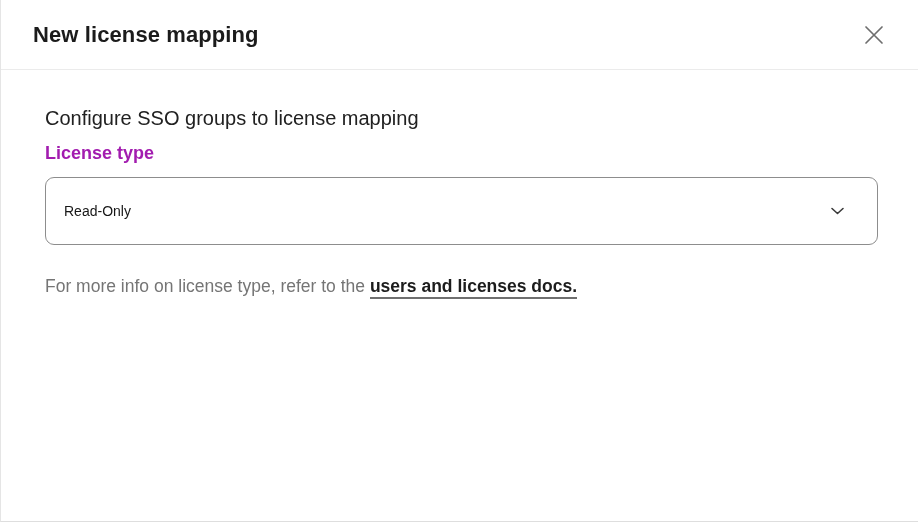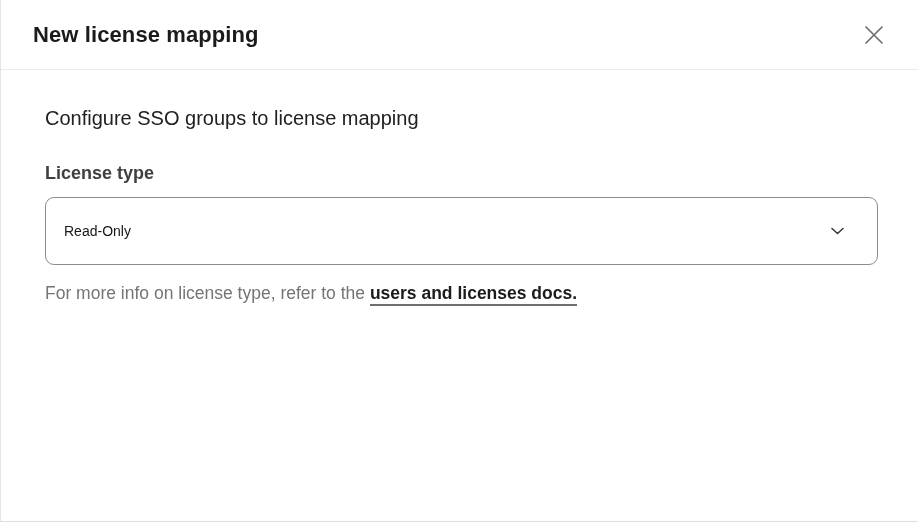--- a/index.html
+++ b/index.html
@@ -41,27 +41,27 @@
     justify-content: center;
   }
   .close-btn svg { display: block; }
   .modal-body {
     padding: 37px 40px 0 44px;
   }
   .form-heading {
     font-size: 20px;
     font-weight: 400;
     color: #212121;
-    margin-bottom: 33px;
+    margin-bottom: 13px;
   }
   .field-label {
     display: block;
     font-size: 18px;
     font-weight: 600;
-    color: #404040;
+    color: #a21caf;
     margin-bottom: 13px;
   }
   .select-box, .text-input {
     width: 833px;
     height: 68px;
     border: 1px solid #8d8d8d;
     border-radius: 9px;
     background: #ffffff;
     font-family: "Liberation Sans", "DejaVu Sans", sans-serif;
     font-size: 14px;
@@ -69,21 +69,21 @@
     padding: 0 18px;
   }
   .select-box {
     display: flex;
     align-items: center;
     justify-content: space-between;
     cursor: pointer;
   }
   .select-box .chevron { margin-right: 14px; }
   .help-text {
-    margin-top: 13px;
+    margin-top: 26px;
     font-size: 17.5px;
     color: #757575;
     line-height: 30px;
   }
   .help-text .doc-link {
     color: #1c1c1c;
     font-weight: 700;
     text-decoration: none;
     border-bottom: 2px solid #6f6f6f;
     padding-bottom: 1px;

